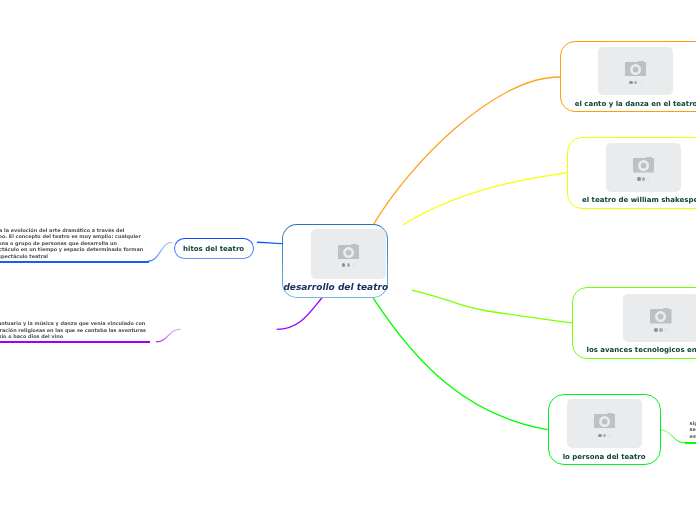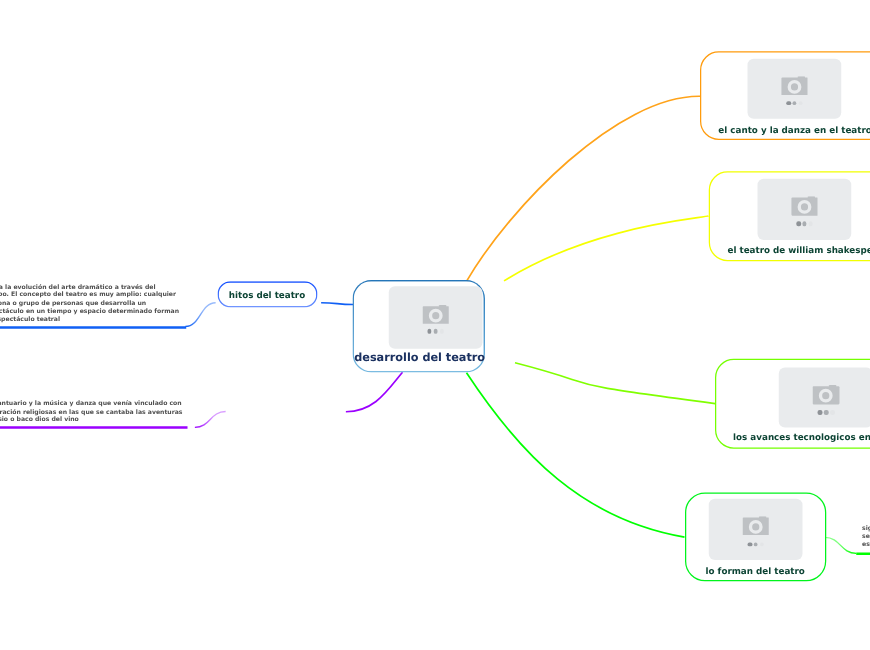--- a/index.html
+++ b/index.html
@@ -46,21 +46,21 @@
     <path id="e1" fill="none" stroke="#f5ff00" stroke-width="1.35" d="M403.2 224.7 C 476.8 179, 564.8 174.6, 566.8 172.6"></path>
     <path id="e2" fill="none" stroke="#80ff00" stroke-width="1.35" d="M412 290.2 C 492.6 311, 433 304.5, 572.1 322.9"></path>
     <path id="e3" fill="none" stroke="#00ff00" stroke-width="1.35" d="M373.2 298.2 C 416.6 364, 466.3 415.6, 547.6 429.7"></path>
     <path id="e4" fill="none" stroke="#1060f5" stroke-width="1.35" d="M256.9 242.2 C 269.5 242.2, 269.9 243.6, 282.4 243.6"></path>
     <path id="e5" fill="none" stroke="url(#gblue)" stroke-width="1.1" d="M148.3 261.1 C 160.4 261.1, 160.4 242.2, 172.5 242.2"></path>
     <path id="e6" fill="none" stroke="#9b00ff" stroke-width="1.35" d="M276.7 329.4 C 300 329.4, 310.5 311.5, 322 297.8"></path>
     <path id="e7" fill="none" stroke="url(#gpurple)" stroke-width="1.1" d="M155.9 341.9 C 168.2 341.9, 168.2 329.2, 180.5 329.2"></path>
     <path id="e8" fill="none" stroke="url(#ggreen)" stroke-width="1.1" d="M659.9 429.9 C 672.4 429.9, 672.5 442.7, 685 442.7"></path>
   </svg>
 
-  <div class="node" style="left:282.4px;top:224px;width:106px;height:74px;background:linear-gradient(#fff,#fff) padding-box,linear-gradient(180deg,#2475b8,#74b8e0) border-box;border:1.4px solid transparent;border-radius:15px;">
+  <div class="node" style="left:282.4px;top:224px;width:106px;height:74px;background:linear-gradient(#fff,#fff) padding-box,linear-gradient(180deg,#2475b8,#74b8e0) border-box;border:1.4px solid transparent;border-radius:15px;font-style:italic;">
     <div class="imgph" style="left:27.4px;top:4.3px;width:75.4px;height:49.6px;">
       <svg class="cam" style="top:14.3px;" width="21.6" height="15.6" viewBox="0 0 21.6 15.6">
         <rect x="13.2" y="0" width="5.8" height="2.5" rx="0.4" fill="#bec1c4"></rect>
         <rect x="0" y="1" width="21.6" height="14.6" rx="0.9" fill="#bec1c4"></rect>
         <circle cx="10.6" cy="8.55" r="4.2" fill="none" stroke="#e9ebed" stroke-width="2.65"></circle>
       </svg>
       <div class="dots" style="top:34.1px;">
         <i style="background:#8e9297"></i>
         <i style="background:#a9adb1"></i>
         <i style="background:#e3e5e7"></i>
@@ -123,24 +123,24 @@
         <rect x="13.2" y="0" width="5.8" height="2.5" rx="0.4" fill="#bec1c4"></rect>
         <rect x="0" y="1" width="21.6" height="14.6" rx="0.9" fill="#bec1c4"></rect>
         <circle cx="10.6" cy="8.55" r="4.2" fill="none" stroke="#e9ebed" stroke-width="2.65"></circle>
       </svg>
       <div class="dots" style="top:34.5px;">
         <i style="background:#8e9297"></i>
         <i style="background:#a9adb1"></i>
         <i style="background:#e3e5e7"></i>
       </div>
     </div>
-    <div class="label" style="top:58.3px;font-size:7px;color:#0d4434;">lo forman del teatro</div>
+    <div class="label" style="top:58.3px;font-size:7px;color:#0d4434;">lo persona del teatro</div>
   </div>
 
-  <div class="node" style="left:173.6px;top:225px;width:80px;height:20.8px;background:linear-gradient(#fff,#fff) padding-box,linear-gradient(180deg,#0d4bff,#6a90ff) border-box;border:1.4px solid transparent;border-radius:10.4px;">
+  <div class="node" style="left:173.6px;top:238px;width:80px;height:20.8px;background:linear-gradient(#fff,#fff) padding-box,linear-gradient(180deg,#0d4bff,#6a90ff) border-box;border:1.4px solid transparent;border-radius:10.4px;">
     <div class="label" style="top:6.2px;font-size:7px;color:#0d4434;">hitos del teatro</div>
   </div>
 
 
   <div class="note" style="left:-14px;top:226.7px;width:163.4px;height:36.4px;">
     <div class="ntext">
       <div>ncia a la evolución del arte dramático a través del</div>
       <div>tiempo. El concepto del teatro es muy amplio: cualquier</div>
       <div>persona o grupo de personas que desarrolla un</div>
       <div>espectáculo en un tiempo y espacio determinado forman</div>

